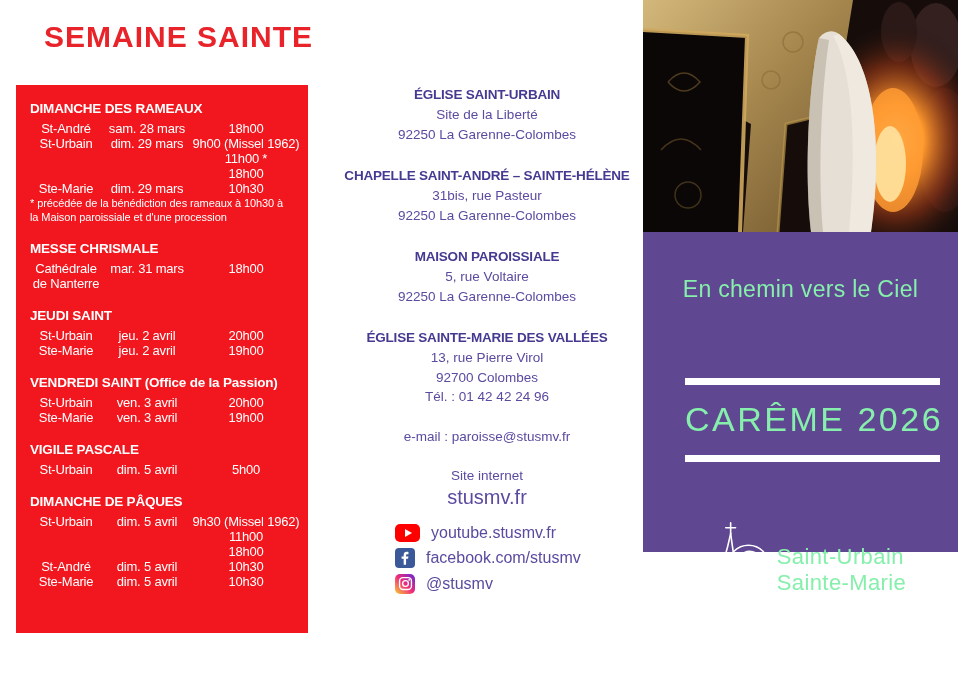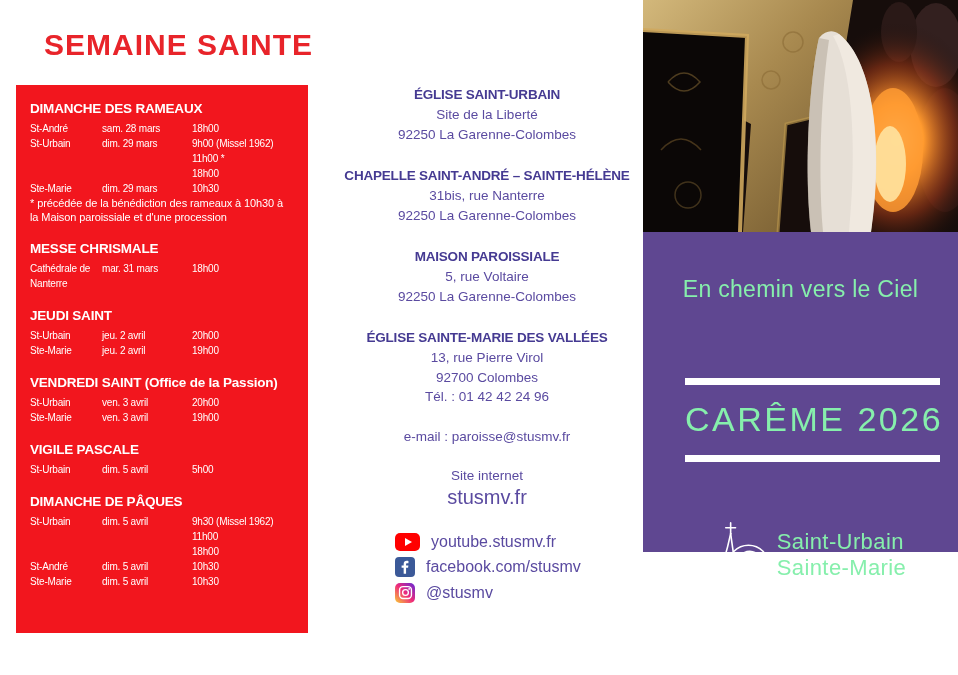--- a/index.html
+++ b/index.html
@@ -2,64 +2,64 @@
 <html style="--red: #f2161e; --title-red: #e8242a; --panel-purple: #5f4791; --text-purple-dark: #453a92; --text-purple: #5a4aa0; --youtube-red: #ff0000; --facebook-blue: #3b5998; --instagram-pink: #ee2a7b;"><head>
 <meta charset="utf-8">
 <style>
   * { margin:0; padding:0; box-sizing:border-box; }
   html,body { background:#fff; }
   body { font-family:"Liberation Sans", sans-serif; }
   .page { position:relative; width:958px; height:675px; background:#fff; overflow:hidden; }
 
   
   .main-title {
-    position:absolute; left:44px; top:28px;
+    position:absolute; left:44px; top:20px;
     font-size:30px; font-weight:700; letter-spacing:1px;
     color:var(--title-red,#e8242a); white-space:nowrap;
   }
   .panel-red {
     position:absolute; left:16px; top:85px; width:292px; height:548px;
     background:var(--red,#f2161e); color:#fff;
     padding:14px 8px 12px 14px; overflow:hidden;
   }
   .sec { margin-top:17px; }
   .sec:first-child { margin-top:2px; }
   .sec-title { font-size:13.5px; font-weight:700; letter-spacing:-0.2px; white-space:nowrap; margin-bottom:5px; }
-  .srow { display:grid; grid-template-columns:72px 90px 1fr; font-size:10px; line-height:15px; letter-spacing:-0.2px; align-items:start; }
+  .srow { display:grid; grid-template-columns:72px 90px 1fr; font-size:13px; line-height:15px; letter-spacing:-0.2px; align-items:start;text-align:center; }
   .srow .times div { white-space:nowrap; }
   .footnote { font-size:11px; line-height:14px; padding-right:8px; letter-spacing:-0.1px; }
 
   
   .middle { position:absolute; left:303px; top:85px; width:340px; text-align:center; color:var(--text-purple,#5a4aa0);padding-left:28px; }
   .addr { margin-bottom:22px; }
   .addr .name { font-size:13.5px; font-weight:700; line-height:20px; color:var(--text-purple-dark,#453a92); letter-spacing:-0.2px; white-space:nowrap; }
   .addr .line { font-size:13.5px; line-height:19.5px; }
   .email-line { font-size:13.5px; margin-top:16px; }
   .site-label { font-size:13.5px; margin-top:24px; }
   .site-url { font-size:20px; margin-top:3px; }
-  .social { margin-top:24px; margin-left:64px; width:max-content; text-align:left; }
+  .social { margin-top:15px; margin-left:64px; width:max-content; text-align:left; }
   .social-row { display:flex; align-items:center; gap:11px; margin-bottom:6px; }
   .slabel { font-size:16px; color:var(--text-purple,#5a4aa0); }
   .sic { flex:none; display:flex; align-items:center; justify-content:center; }
   .yt { width:25px; height:18px; border-radius:5px; background:var(--youtube-red,#ff0000); }
   .yt-tri { width:0; height:0; border-left:7px solid #fff; border-top:4.5px solid transparent; border-bottom:4.5px solid transparent; margin-left:2px; }
   .fb { width:20px; height:20px; border-radius:4px; background:var(--facebook-blue,#3b5998); }
   .ig { width:20px; height:20px; border-radius:5px; background:linear-gradient(45deg,#f9ce34 0%,#ee2a7b 50%,#6228d7 100%); }
   .fb svg, .ig svg { display:block; }
 
   
   .panel-purple { position:absolute; left:643px; top:0; width:315px; height:552px; background:var(--panel-purple,#5f4791); color:#86efac; }
   .photo { display:block; }
   .tagline { padding-top:45px; font-size:23px; letter-spacing:0.3px; text-align:center; line-height:24px; }
   .campaign-block { margin:0 18px 0 42px; text-align:center; }
   .bar { height:7px; background:#fff; }
   .bar1 { margin-top:77px; }
   .bar2 { margin-top:18px; }
   .campaign { margin-top:16px; font-size:34px; line-height:36px; letter-spacing:2.5px; white-space:nowrap; }
-  .logo-row { margin-top:52px; display:flex; align-items:center; justify-content:center; gap:0; }
+  .logo-row { margin-top:52px; display:flex; align-items:flex-end; justify-content:center; gap:0; }
   .logo-text { font-size:22px; line-height:26px; letter-spacing:0.4px; }
 </style>
 </head>
 <body>
 
 <div class="page">
 
   <div class="main-title">SEMAINE SAINTE</div>
 
   <div class="panel-red">
@@ -182,21 +182,21 @@
   <div class="middle">
 
     <div class="addr">
       <div class="name">ÉGLISE SAINT-URBAIN</div>
       <div class="line">Site de la Liberté</div>
       <div class="line">92250 La Garenne-Colombes</div>
     </div>
 
     <div class="addr">
       <div class="name">CHAPELLE SAINT-ANDRÉ – SAINTE-HÉLÈNE</div>
-      <div class="line">31bis, rue Nanterre</div>
+      <div class="line">31bis, rue Pasteur</div>
       <div class="line">92250 La Garenne-Colombes</div>
     </div>
 
     <div class="addr">
       <div class="name">MAISON PAROISSIALE</div>
       <div class="line">5, rue Voltaire</div>
       <div class="line">92250 La Garenne-Colombes</div>
     </div>
 
     <div class="addr">

